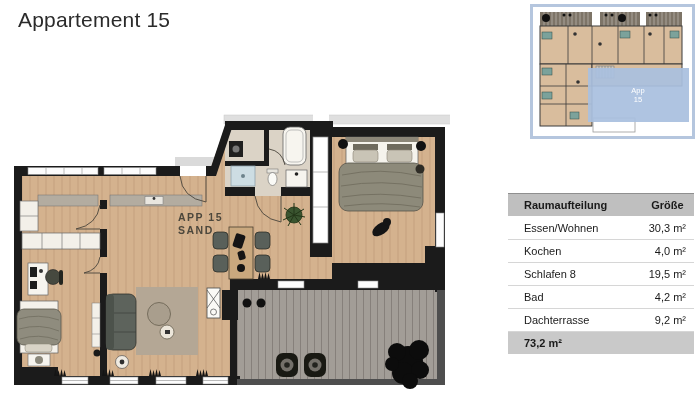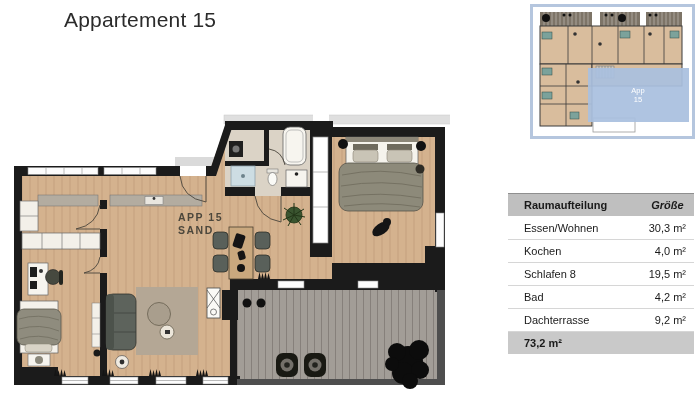--- a/index.html
+++ b/index.html
@@ -1,27 +1,27 @@
 <!DOCTYPE html>
 <html><head>
 <meta charset="utf-8">
 <style>
   html,body{margin:0;padding:0;background:#fff;}
   body{width:700px;height:407px;position:relative;overflow:hidden;
        font-family:"Liberation Sans",sans-serif;}
   .page-title{position:absolute;left:18px;top:8px;font-size:21px;font-weight:400;
-       color:#2b2b2b;letter-spacing:.2px;margin-left:46px;}
+       color:#2b2b2b;letter-spacing:.2px;}
   .plan-wrap{position:absolute;left:10px;top:113px;width:440px;height:292px;}
   .thumb-wrap{position:absolute;left:530px;top:4px;width:165px;height:135px;}
   .roomtable{position:absolute;left:508px;top:193px;width:186px;font-size:11px;
        color:#1a1a1a;border-top:1px solid #8f8f8f;box-sizing:border-box;}
   .tr{display:flex;justify-content:space-between;align-items:center;
       padding:5px 8px 5px 16px;border-bottom:1px solid #d6d6d6;background:#fff;gap:44px;}
   .tr.head{background:#bfbfbf;font-weight:bold;border-bottom:1px solid #ffffff;}
-  .tr.head .size{margin-right:8px;font-style:italic;}
+  .tr.head .size{margin-right:8px;}
   .tr.foot{background:#c9c9c9;font-weight:bold;justify-content:flex-start;border-bottom:none;}
   .name{text-align:left;}
   .size{text-align:right;}
   svg text{font-family:"Liberation Sans",sans-serif;}
 </style>
 </head>
 <body>
 
 <div class="page-title">Appartement 15</div>
 

